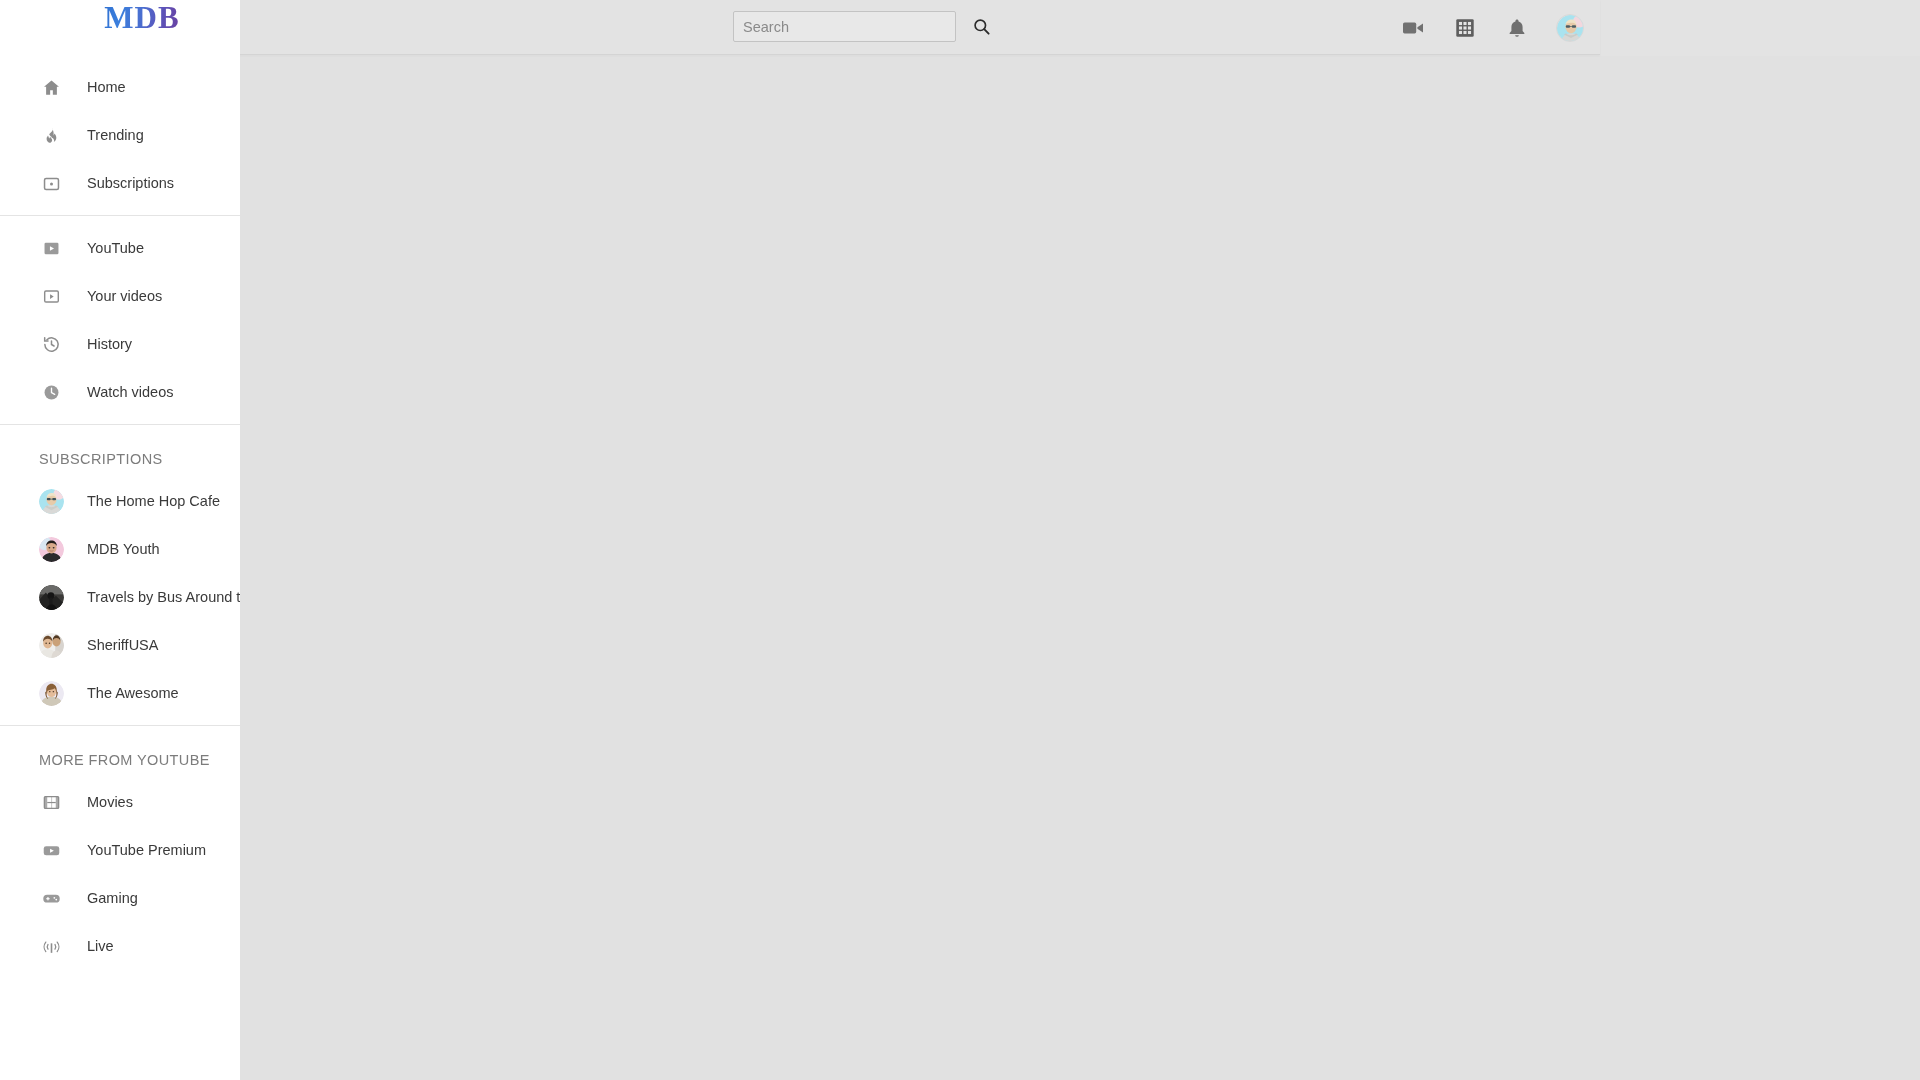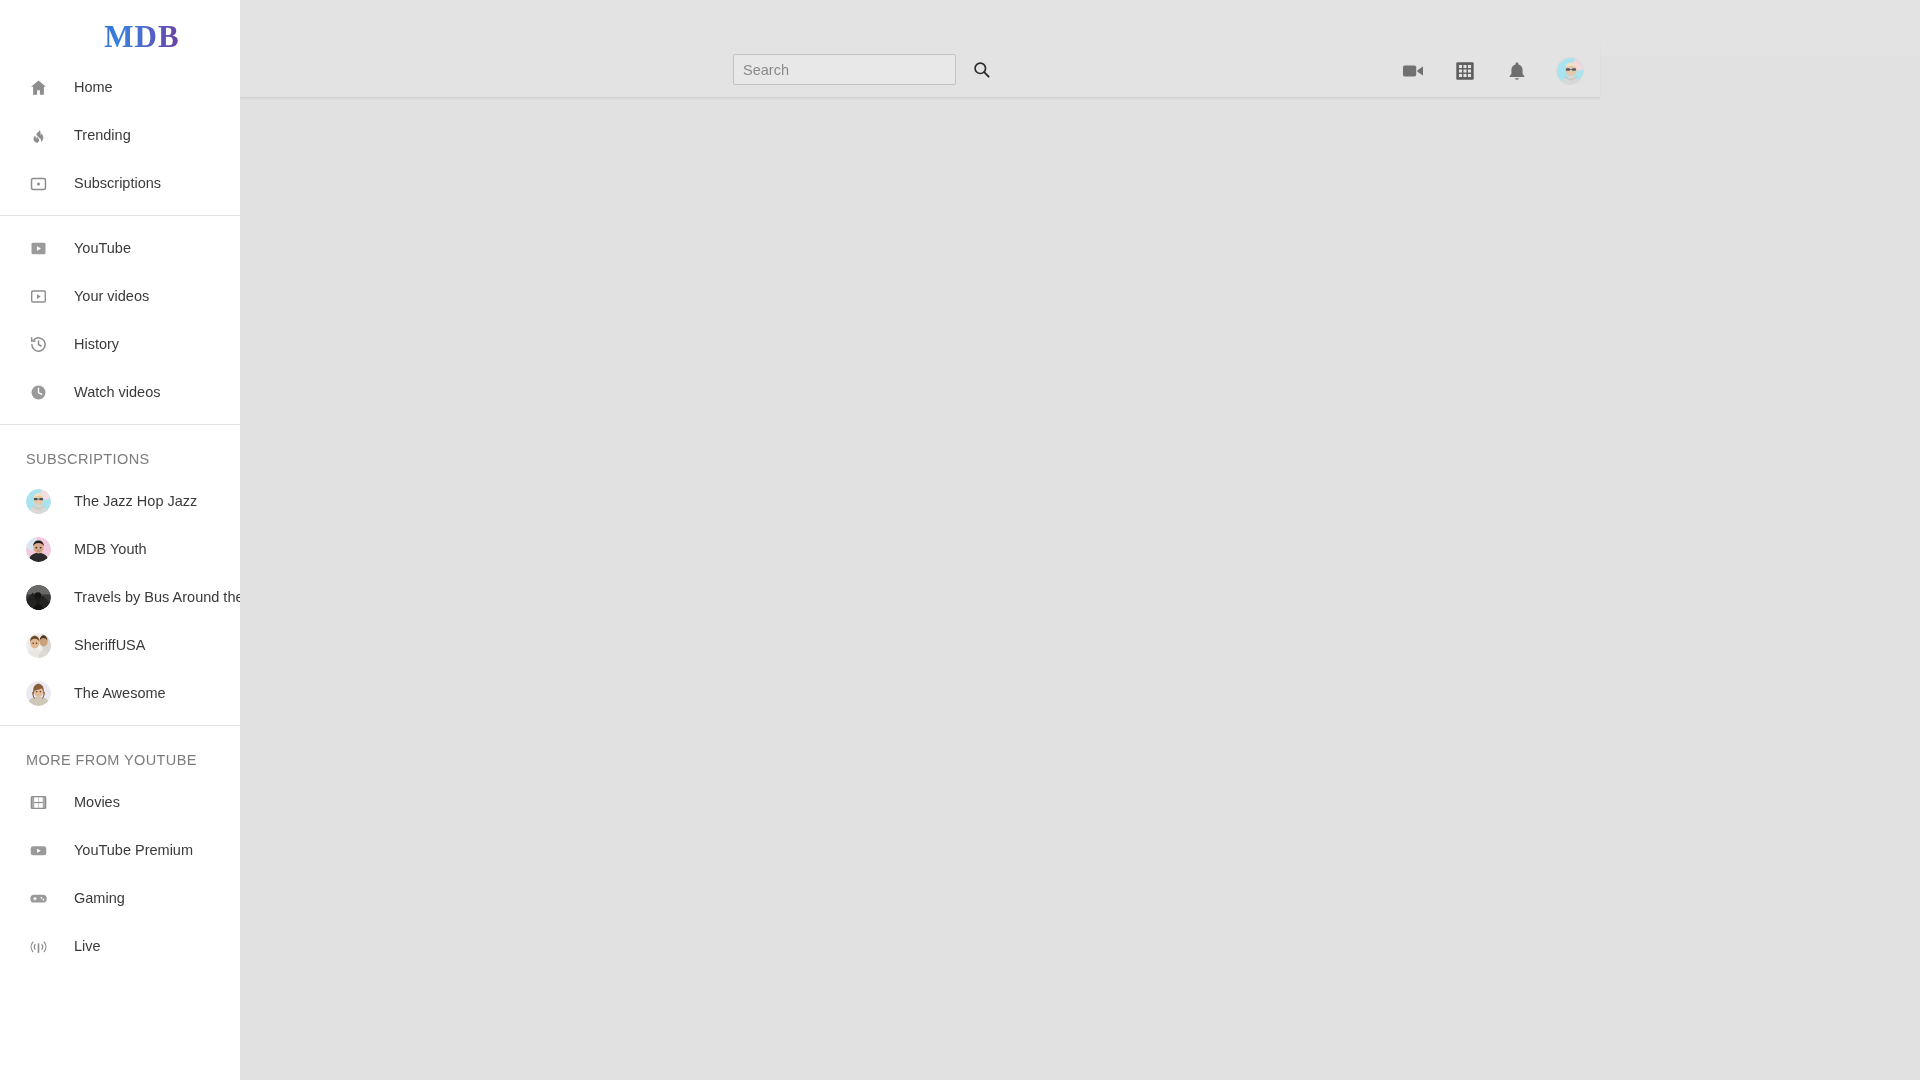--- a/index.html
+++ b/index.html
@@ -12,21 +12,20 @@
 
   
   .header {
     position:absolute; top:0; left:0;
     width:1600px; height:55px;
     background:#e3e3e3;
     border-bottom:1px solid #d4d4d4;
     box-shadow:0 1px 2px rgba(0,0,0,0.04);
     display:flex; align-items:center;
     z-index:30;
-    margin-top:43px;
   }
 
   .search-zone {
     position:absolute; left:733px; top:11px;
     display:flex; align-items:center; gap:14px;
   }
   .search-input {
     width:223px; height:31px;
     background:#e8e8e8;
     border:1px solid #c3c3c3;
@@ -63,36 +62,36 @@
   
   .sidebar {
     position:absolute; top:0; left:0;
     width:240px; height:1080px;
     background:#ffffff;
     overflow:hidden;
     z-index:40;
   }
   .logo-wrap {
     height:55px;
-    display:flex; align-items:flex-end; justify-content:center;
+    display:flex; align-items:flex-start; justify-content:center;
     cursor:pointer;
     margin-left:44px;
   }
   .logo-text {
     font-family:"Liberation Serif", serif;
     font-size:31px; font-weight:bold;
     letter-spacing:1px;
     background:linear-gradient(100deg,#2f6fd0 0%,#3b7fdd 22%,#4a6fd0 48%,#5a56bd 70%,#6b3f9e 100%);
     -webkit-background-clip:text;
     background-clip:text;
     color:transparent;
     -webkit-text-fill-color:transparent;
   }
 
-  .nav-section { padding:8px 0; }
+  .nav-section { padding:8px 13px; }
   .nav-divider { height:1px; background:#e4e4e4; margin:0; }
 
   .nav-item {
     display:flex; align-items:center;
     height:48px;
     padding-left:26px;
     cursor:pointer;
     white-space:nowrap;
   }
   .nav-icon {
@@ -306,21 +305,21 @@
             <path d="M5 40c0-9 6.5-14.5 15-14.5S35 31 35 40z" fill="#d9d9d7"></path>
             <ellipse cx="20" cy="17" rx="8" ry="9" fill="#e7cba9"></ellipse>
             <path d="M12 13c1-5 6-7.6 10.2-6.5 3.4.9 5.6 3.6 5.4 7.2-2-2.4-5.2-3.2-8.3-2.6-2.6.5-5.3 1.2-7.3 1.9z" fill="#f0e3c8"></path>
             <rect x="12.6" y="14.4" width="6" height="3.6" rx="1.3" fill="#3f5057"></rect>
             <rect x="21.2" y="14.4" width="6" height="3.6" rx="1.3" fill="#3f5057"></rect>
             <rect x="18.6" y="15.6" width="2.6" height="1.1" fill="#3f5057"></rect>
             <path d="M13 26c2 4.2 12 4.2 14 0l3.5 2.4-10.5 5.4-10.5-5.4z" fill="#cccec9"></path>
           </g>
         </svg>
       </span>
-      <span class="nav-label">The Jazz Hop Jazz</span>
+      <span class="nav-label">The Home Hop Cafe</span>
     </div>
 
     <div class="nav-item sub-item">
       <span class="sub-avatar">
         <svg width="25" height="25" viewBox="0 0 40 40">
           <defs>
               <clipPath id="c2">
                 <circle cx="20" cy="20" r="20"></circle>
               </clipPath>
             </defs>

